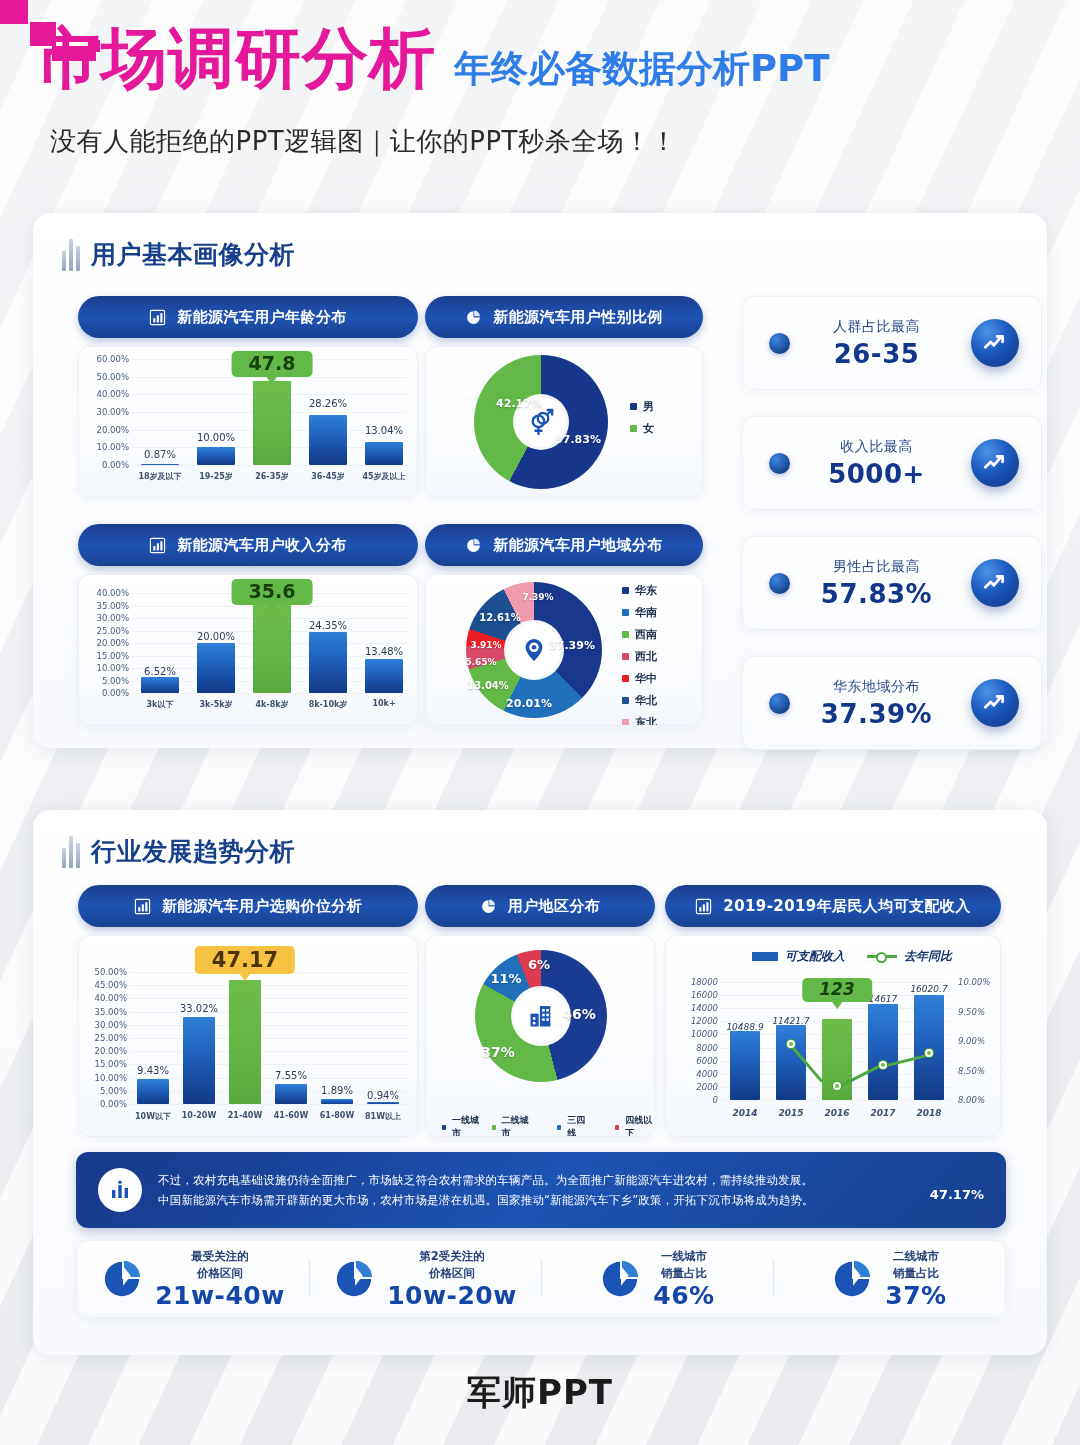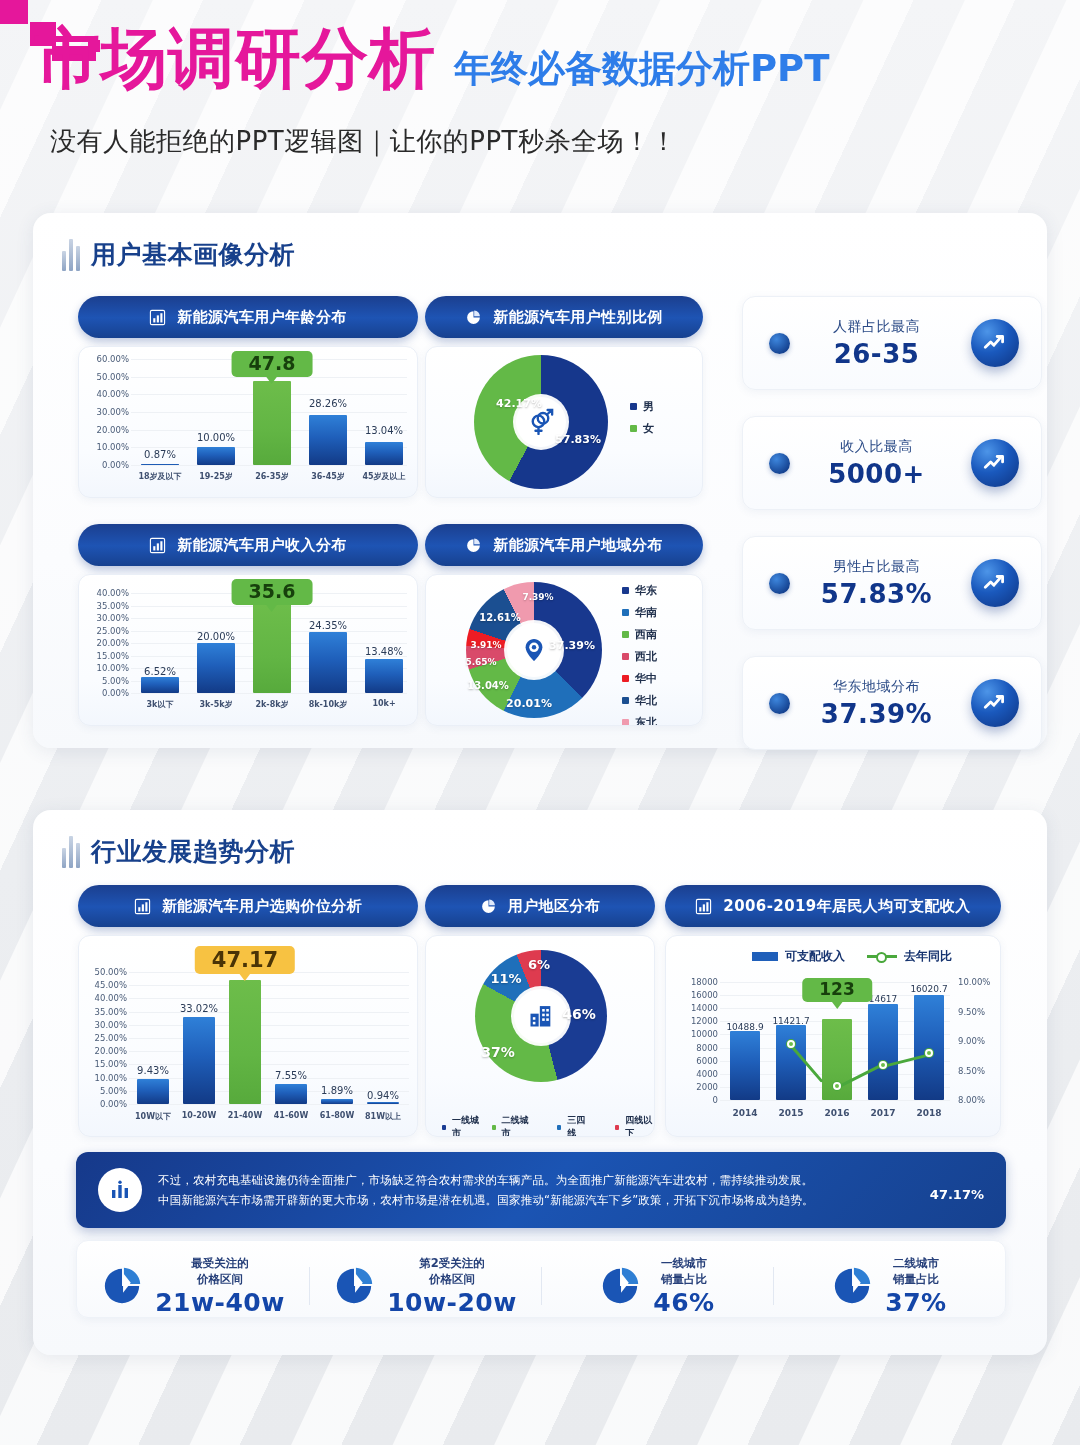--- a/index.html
+++ b/index.html
@@ -177,21 +177,21 @@
   .note .big{ font-size:25px; font-weight:bold; margin-right:22px; white-space:nowrap;
     font-family:"DejaVu Sans",sans-serif;}
   .note .big span{ font-size:13px; }
 
   
   .stats{
     position:absolute; left:76px; top:1240px; width:930px; height:78px;
     background:linear-gradient(180deg,#ffffff,#f8fafd);
     border:1px solid #eef2f8; border-radius:12px;
     box-shadow:0 2px 9px rgba(70,95,140,.07);
-    display:flex; align-items:flex-end;
+    display:flex; align-items:center;
   }
   .stat{ flex:1; display:flex; align-items:center; justify-content:center; gap:12px; position:relative; }
   .stat + .stat:before{
     content:""; position:absolute; left:0; top:12px; bottom:12px; width:1px; background:#e2e8f2;
   }
   .stat .lab{ font-size:11.5px; color:#27407a; font-weight:bold; line-height:1.45; text-align:center;
     font-family:"DejaVu Sans",sans-serif;}
   .stat .val{ font-size:25px; font-weight:bold; color:#1446a8; letter-spacing:.5px; text-align:center;
     font-family:"DejaVu Sans",sans-serif;}
 
@@ -369,21 +369,21 @@
           <div class="bar blue" style="left:178px; width:38px; height:60.9px;"></div>
           <div class="bar blue" style="left:234px; width:38px; height:33.7px;"></div>
           <div class="barlabel" style="left:29px;  top:73px;">6.52%</div>
           <div class="barlabel" style="left:85px;  top:38px;">20.00%</div>
           <div class="barlabel" style="left:197px; top:27px;">24.35%</div>
           <div class="barlabel" style="left:253px; top:53px;">13.48%</div>
           <div class="callout" style="left:141px; top:-14px;">35.6</div>
         </div>
         <div class="xtick" style="left:81px;  top:124px;">3k以下</div>
         <div class="xtick" style="left:137px; top:124px;">3k-5k岁</div>
-        <div class="xtick" style="left:193px; top:124px;">2k-8k岁</div>
+        <div class="xtick" style="left:193px; top:124px;">4k-8k岁</div>
         <div class="xtick" style="left:249px; top:124px;">8k-10k岁</div>
         <div class="xtick" style="left:305px; top:124px;">10k+</div>
       </div>
     </div>
 
     <div class="card" style="left:392px; top:311px; width:278px;">
       <div class="card-head">
         <svg width="17" height="17" viewBox="0 0 24 24">
           <path d="M12 3a9 9 0 1 0 9 9h-9z" fill="#fff"></path>
           <path d="M13 2.2v8.1h8.1A9 9 0 0 0 13 2.2z" fill="#dfe9fb"></path>
@@ -623,23 +623,23 @@
     </div>
 
     <div class="card" style="left:632px; top:75px; width:336px;">
       <div class="card-head">
         <svg width="17" height="17" viewBox="0 0 24 24">
           <rect x="2" y="2" width="20" height="20" rx="2" fill="none" stroke="#fff" stroke-width="1.6"></rect>
           <rect x="6" y="13" width="3" height="6" fill="#fff"></rect>
             <rect x="11" y="9" width="3" height="10" fill="#fff"></rect>
           <rect x="16" y="6" width="3" height="13" fill="#fff"></rect>
         </svg>
-        <span class="ttl">2006-2019年居民人均可支配收入</span>
-      </div>
-      <div class="card-body" style="height:202px;">
+        <span class="ttl">2019-2019年居民人均可支配收入</span>
+      </div>
+      <div class="card-body" style="height:202px;font-style:italic;">
 
         <div class="lgnd-combo" style="left:86px; top:12px;">
           <div class="it">
             <span class="barsw"></span>
             <span>可支配收入</span>
           </div>
           <div class="it">
             <span class="linesw"></span>
             <span>去年同比</span>
           </div>
@@ -766,14 +766,15 @@
         <path d="M12.6 4.6 l4.4 5.6 -4.4 5.6z" fill="#ffffff"></path>
       </svg>
       <div>
         <div class="lab">二线城市</div>
         <div class="lab">销量占比</div>
         <div class="val">37%</div>
       </div>
     </div>
   </div>
 
+  <div class="footer">军师PPT</div>
 
 </div>
 
 </body></html>

